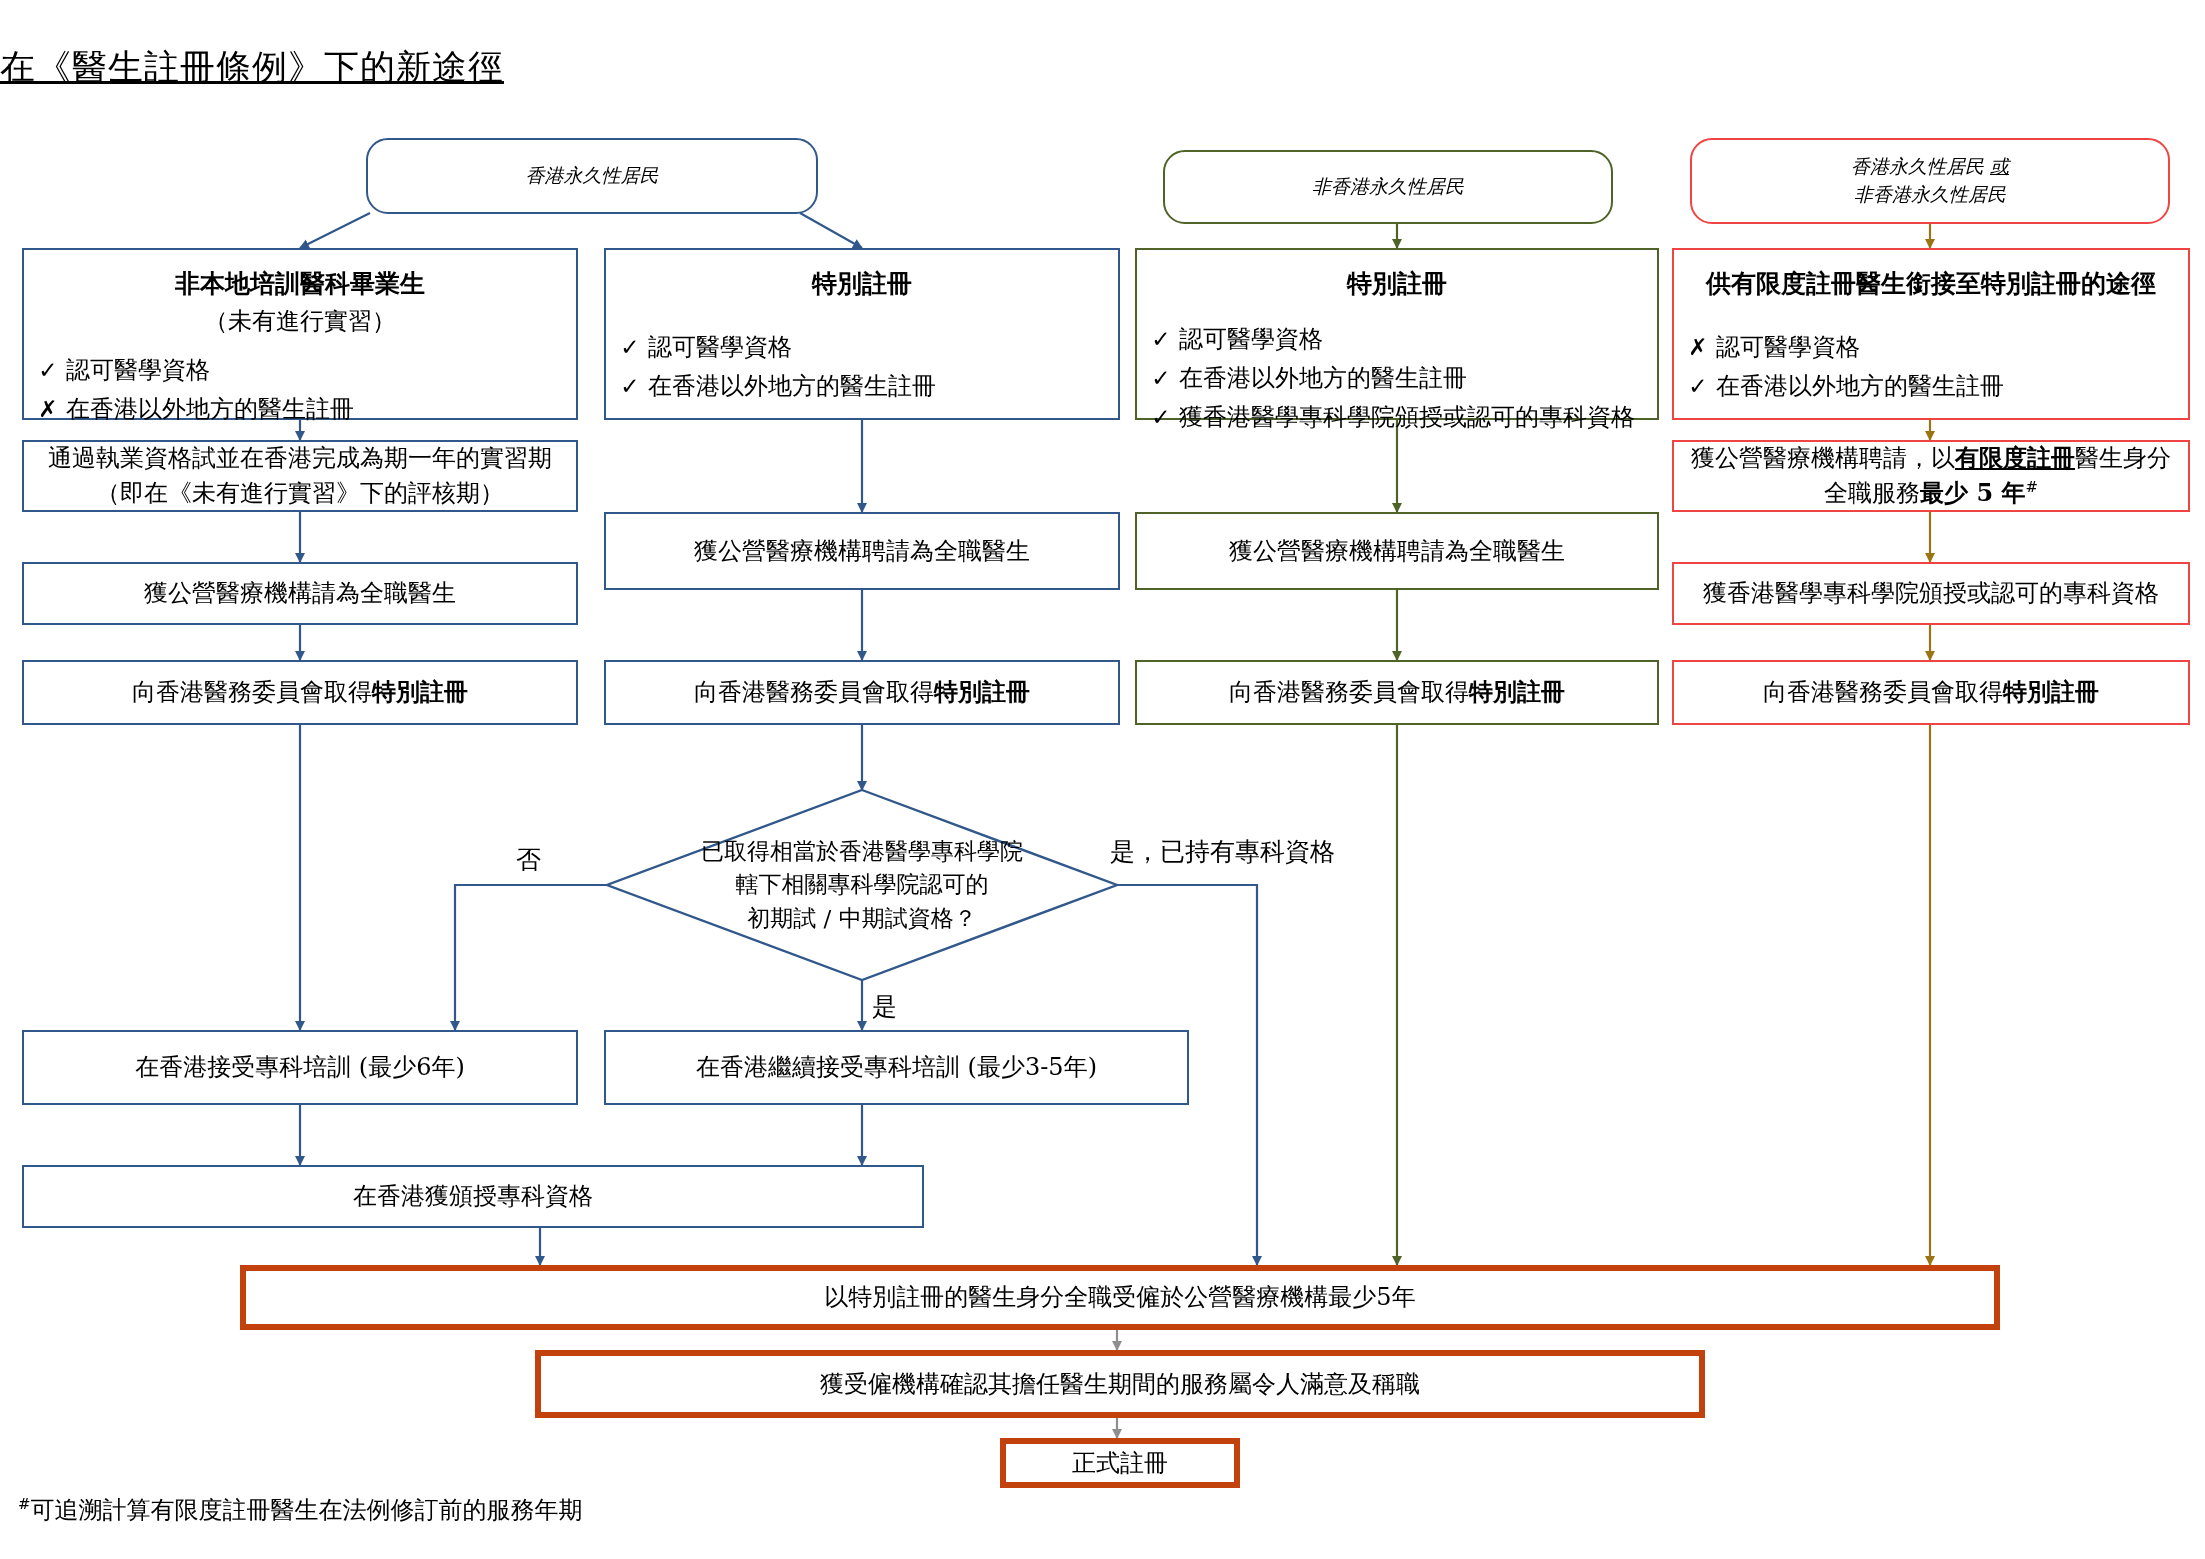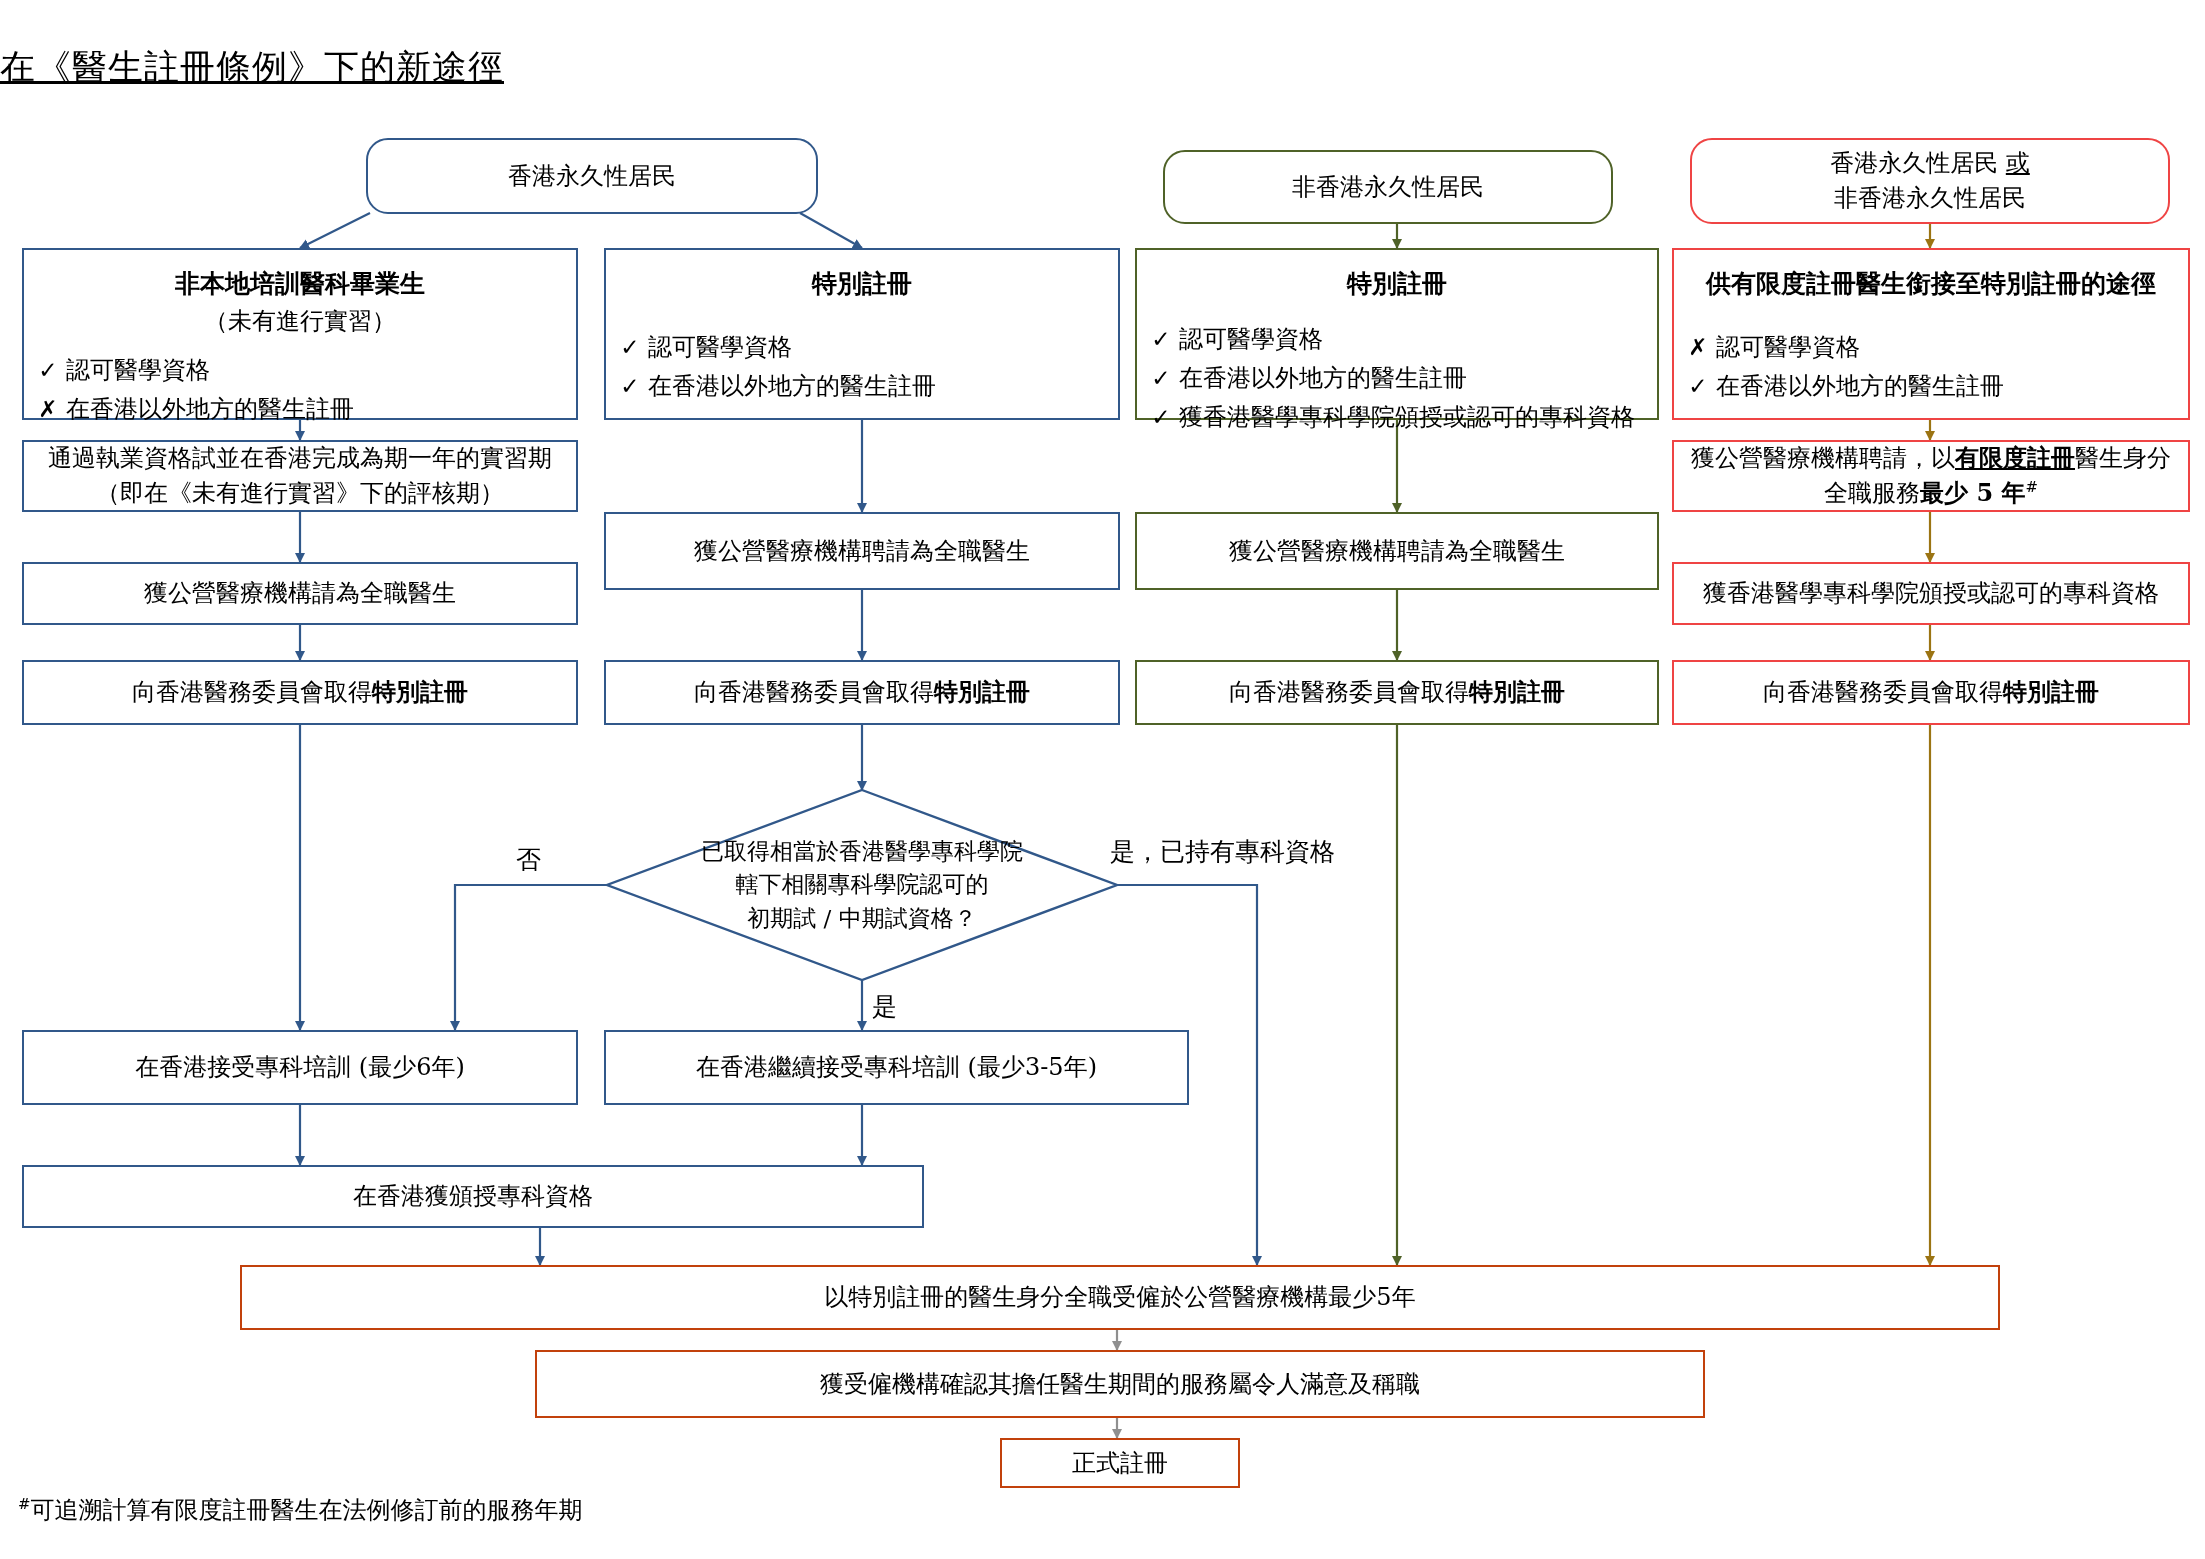--- a/index.html
+++ b/index.html
@@ -31,35 +31,35 @@
     flex-direction: column;
     justify-content: center;
     text-align: center;
     line-height: 1.45;
   }
 
   
   .b-blue   { border: 2px solid #31588a; }
   .b-green  { border: 2px solid #4f6228; }
   .b-brown  { border: 2px solid #ef4444; }
-  .b-gray   { border: 2px solid #c2410c; }
+  .b-gray   { border: 6px solid #c2410c; }
 
   .rounded { border-radius: 22px; }
 
   .title {
     position: absolute;
     left: 0; right: 0; top: 44px;
     text-align: left;
     font-size: 35px;
     letter-spacing: 1px;
     z-index: 3;
     text-decoration: underline;
   }
 
-  .hdr { font-size: 24px; }
+  .hdr { font-size: 19px; font-style: italic; }
 
   .box-title {
     font-weight: bold;
     font-size: 25px;
     margin-bottom: 2px;
   }
   .box-sub { font-size: 24px; }
 
   .crit-list {
     text-align: left;

